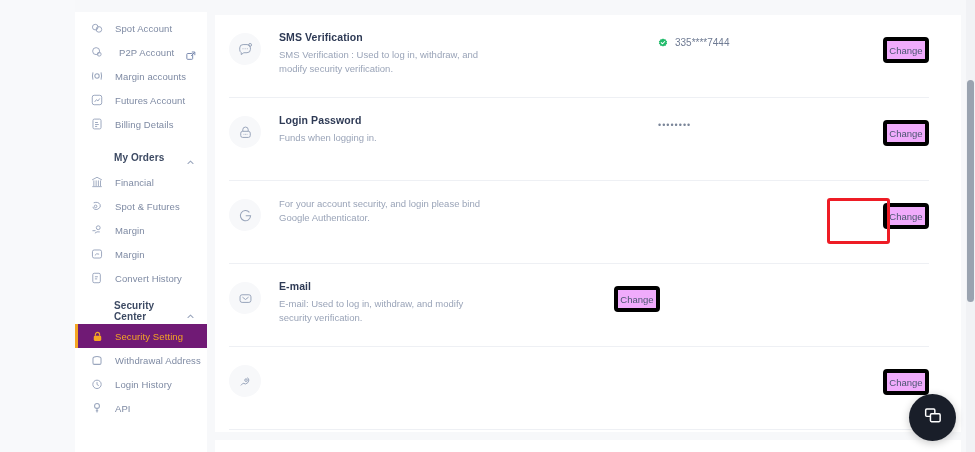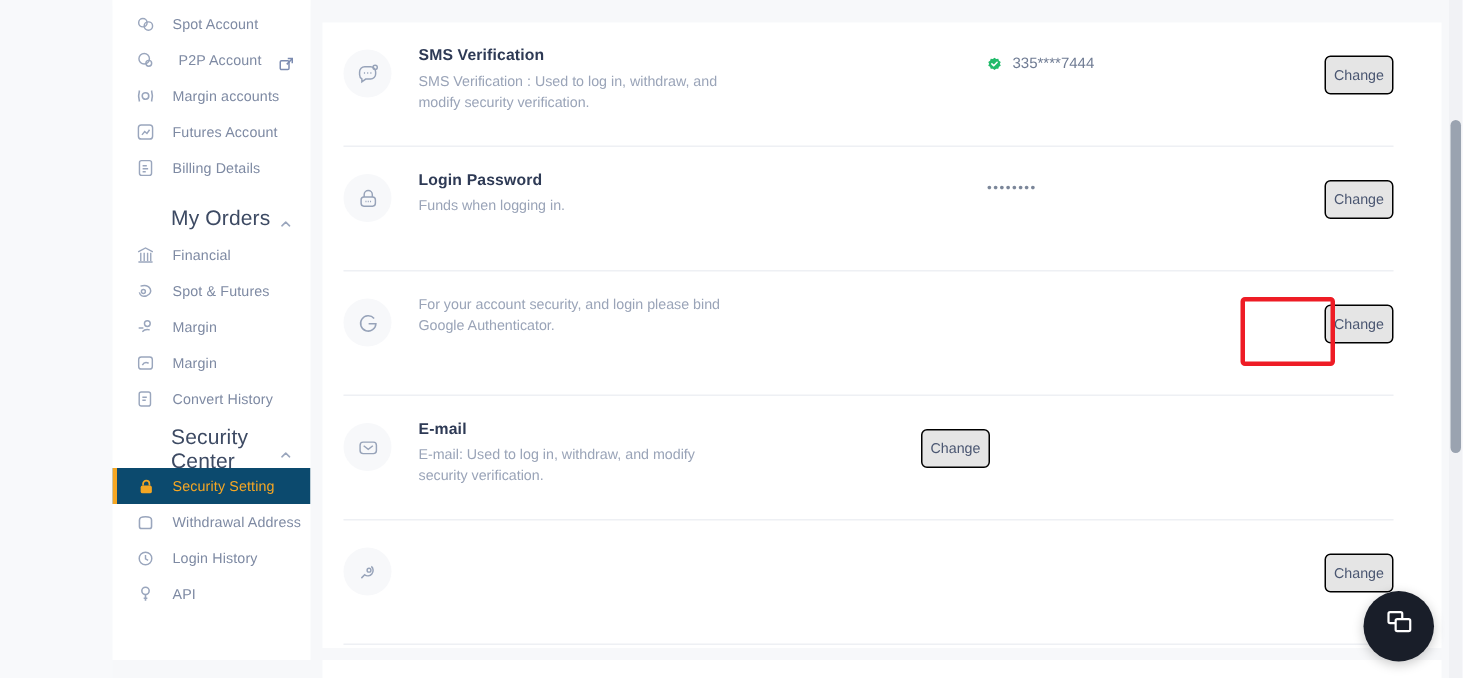--- a/index.html
+++ b/index.html
@@ -12,21 +12,21 @@
   .page { position: relative; width: 975px; height: 452px; background: #f7f8fa; }
 
   
   .left-gutter {
     position: absolute; left: 0; top: 0; width: 75px; height: 452px;
     background: #f8f9fb;
   }
 
   
   .sidebar {
-    position: absolute; left: 75px; top: 0; width: 132px; height: 440px;
+    position: absolute; left: 75px; top: 12px; width: 132px; height: 440px;
     background: #ffffff;
     overflow: hidden;
   }
   .side-top-strip { height: 4px; background: #ffffff; }
   .nav-item {
     position: relative;
     display: flex; align-items: center;
     height: 24px; padding-left: 14px;
     cursor: pointer;
   }
@@ -47,25 +47,25 @@
     width: 10px; height: 10px; color: #7b8bb0;
   }
   .nav-item.indent .nav-label { margin-left: 14px; }
 
   .nav-section {
     display: flex; align-items: center; justify-content: space-between;
     height: 26px; padding: 0 12px 0 14px; margin-top: 8px;
     cursor: pointer;
   }
   .nav-section .sec-label {
-    font-size: 14px; font-weight: normal; color: #3d4a63; letter-spacing: .1px; padding-left: 25px;
+    font-size: 10px; font-weight: bold; color: #3d4a63; letter-spacing: .1px; padding-left: 25px;
   }
   .caret { width: 9px; height: 9px; color: #9aa6bd; }
 
-  .nav-item.active { background: #0c4a6e; }
+  .nav-item.active { background: #701a75; }
   .nav-item.active::before {
     content: ""; position: absolute; left: 0; top: 0; bottom: 0;
     width: 2.5px; background: #f5a623;
   }
   .nav-item.active .nav-label { color: #f5a623; }
   .nav-item.active .nav-icon { color: #f5a623; }
 
   
   .main {
     position: absolute; left: 215px; top: 0; right: 14px; height: 452px;
@@ -114,22 +114,22 @@
     padding-left: 94px;
   }
   .verified-dot {
     width: 10px; height: 10px; margin-right: 7px; flex: 0 0 10px;
     color: #22bb6b;
   }
   .dots-value { letter-spacing: 1px; color: #7b8699; font-size: 9px; }
 
   .row-action { flex: 0 0 96px; padding-top: 22px; display: flex; justify-content: flex-end; }
   .btn-change {
-    width: 46px; height: 26px; border: 1px solid #000000; border-radius: 4px;
-    background: #e5e5e5; font-size: 9.5px; color: #4a5671;
+    width: 46px; height: 26px; border: 4px solid #000000; border-radius: 4px;
+    background: #f0abfc; font-size: 9.5px; color: #4a5671;
     font-family: "Liberation Sans", sans-serif;
     cursor: pointer; display: flex; align-items: center; justify-content: center;
   }
 
   
   .annot-box {
     position: absolute; left: 612px; top: 198px;
     width: 63px; height: 46px;
     border: 3px solid #ee1c25; border-radius: 3px;
     pointer-events: none;

